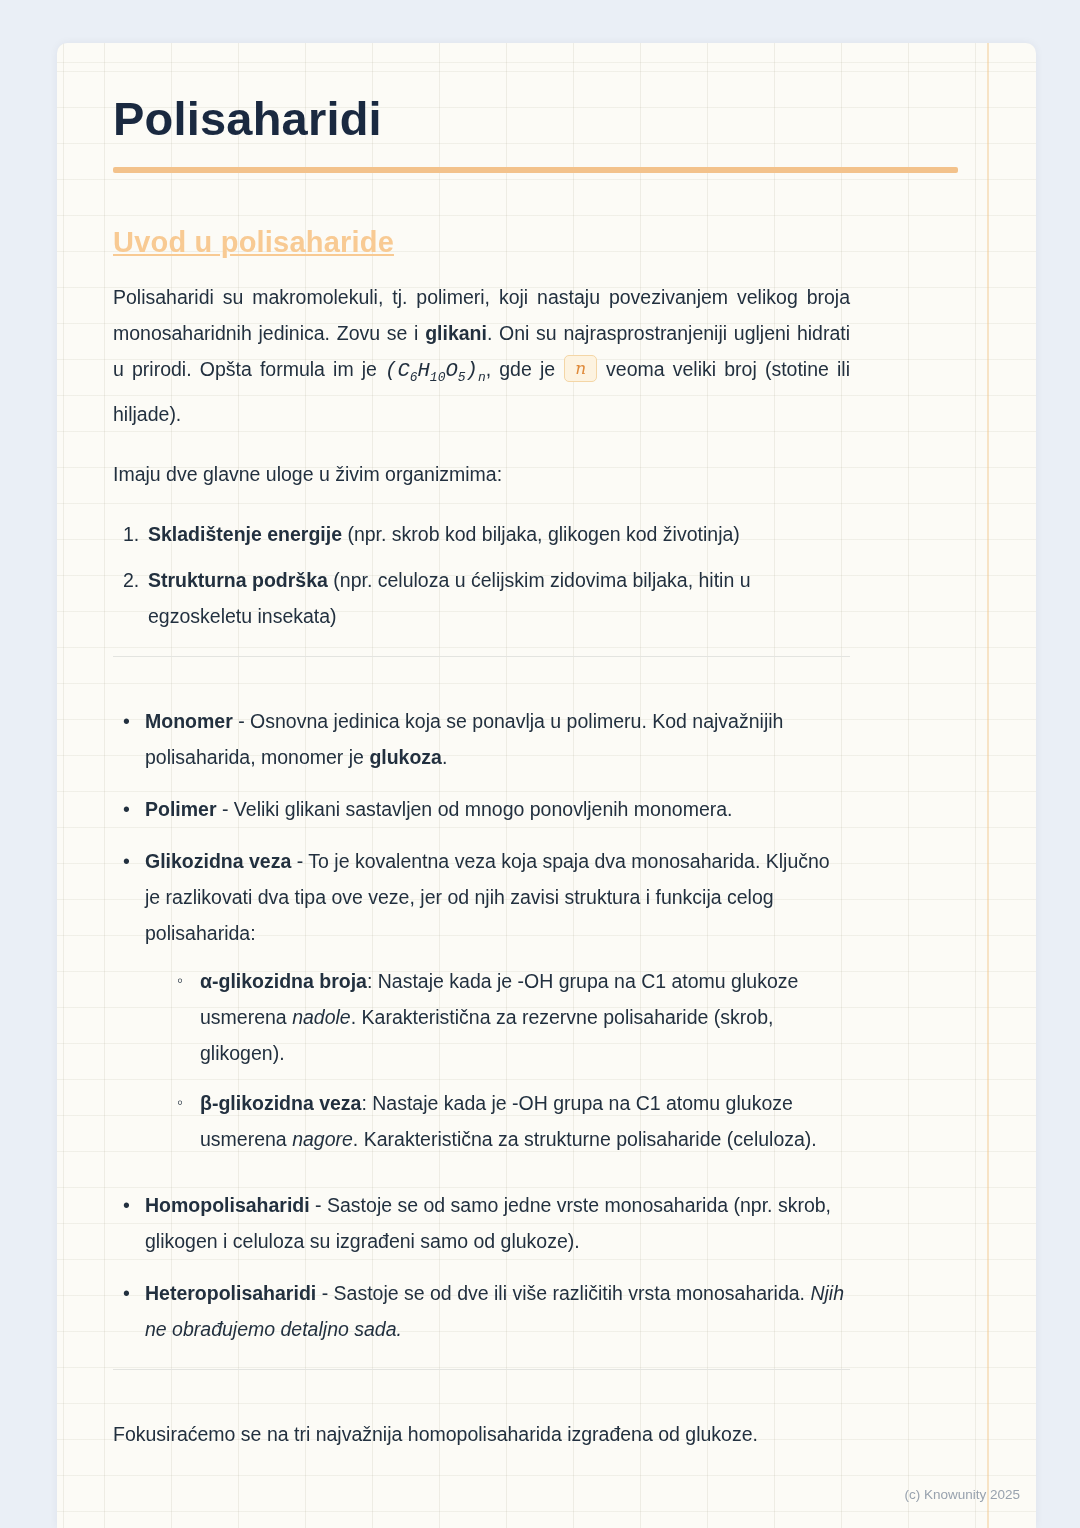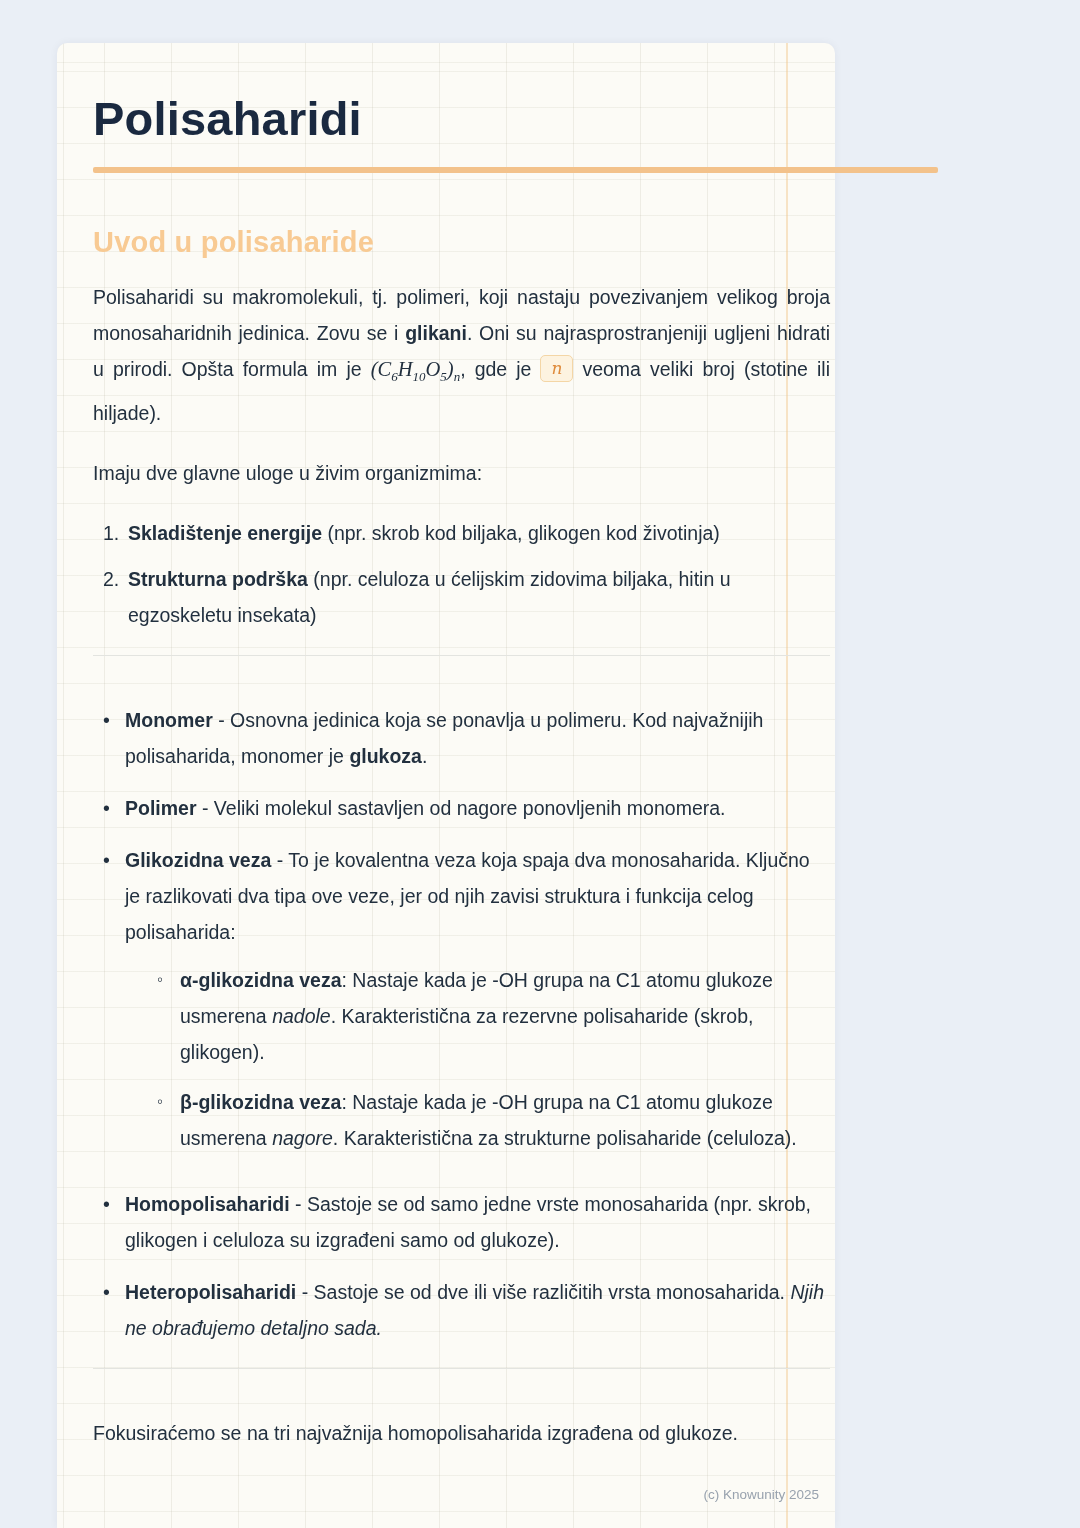--- a/index.html
+++ b/index.html
@@ -5,46 +5,47 @@
   * { margin:0; padding:0; box-sizing:border-box; }
   html,body { width:1080px; height:1528px; }
   body {
     position:relative;
     background:#eaeff6;
     overflow:hidden;
     font-family:"Liberation Sans","DejaVu Sans",sans-serif;
     color:#22303f;
   }
   .paper {
-    position:absolute; left:57px; top:43px; width:778px; height:1485px;
+    position:absolute; left:57px; top:43px; width:979px; height:1485px;
     background-color:#fcfbf6;
     border-radius:10px 10px 0 0;
     box-shadow:0 0 8px rgba(30,40,60,0.06);
     background-image:
       repeating-linear-gradient(to right, rgba(168,158,138,0.16) 0 1px, transparent 1px 67px),
       repeating-linear-gradient(to bottom, rgba(168,158,138,0.13) 0 1px, transparent 1px 36px);
     background-position:47px 0, 0 28px;
+    padding-left:20px;
   }
   .margin-line {
     position:absolute; top:0; bottom:0; right:47px; width:2px;
     background:rgba(242,197,138,0.45);
   }
   .content { position:relative; padding:48px 0 0 36px; width:773px; }
 
   h1.page-title {
     font-size:47px; font-weight:800; line-height:1.2;
     color:#1a2940; letter-spacing:0.2px;
   }
   .title-rule {
     height:6px; width:845px; background:#f3c28b; border-radius:2px;
     margin:20px 0 50px 0;
   }
   h2.sec {
     font-size:29px; font-weight:700; line-height:38px;
-    color:#f8ca93; margin:0 0 18px 0; letter-spacing:0.2px;
+    color:#f8ca93; margin:0 0 18px 0; letter-spacing:0.2px;text-decoration:underline;
   }
   .para {
     font-size:19.5px; line-height:36px; color:#22303f;
     width:737px; margin:0 0 24px 0;
   }
   .justify { text-align:justify; }
   b { font-weight:700; }
   i { }
 
   .olist { margin:0 0 0 10px; width:727px; }
@@ -55,21 +56,21 @@
   .blist { margin:4px 0 0 10px; width:727px; }
   .bitem { display:flex; margin-bottom:16px; font-size:19.5px; line-height:36px; }
   .bmark { flex:0 0 22px; }
   .sublist { margin:12px 0 2px 32px; }
   .subitem { display:flex; margin-bottom:14px; }
   .submark { flex:0 0 23px; font-size:17px; }
 
   .divider { height:1px; width:737px; background:#e3e4e0; margin:22px 0 46px 0; }
 
   .math {
-    font-family:Liberation Serif, serif;
+    font-family:Liberation Mono, monospace;
     font-style:italic; font-size:20.5px; white-space:nowrap;
   }
   .math sub { font-size:13px; }
 
   .nchip {
     display:inline-block; margin:0 9px; padding:0 10px;
     border:1px solid #f4d6a6; background:#fdf3e0; border-radius:5px;
     color:#df8a3a; font-family:"DejaVu Serif","Liberation Serif",serif;
     font-style:italic; font-size:17px; line-height:25px; vertical-align:2px;
   }
@@ -114,31 +115,31 @@
 
       <div class="blist">
 
         <div class="bitem">
           <span class="bmark">•</span>
           <span class="itext"><b>Monomer</b><span> - Osnovna jedinica koja se ponavlja u polimeru. Kod najvažnijih polisaharida, monomer je </span><b>glukoza</b><span>.</span></span>
         </div>
 
         <div class="bitem">
           <span class="bmark">•</span>
-          <span class="itext"><b>Polimer</b><span> - Veliki molekul sastavljen od nagore ponovljenih monomera.</span></span>
+          <span class="itext"><b>Polimer</b><span> - Veliki glikani sastavljen od mnogo ponovljenih monomera.</span></span>
         </div>
 
         <div class="bitem">
           <span class="bmark">•</span>
           <span class="itext">
             <b>Glikozidna veza</b><span> - To je kovalentna veza koja spaja dva monosaharida. Ključno je razlikovati dva tipa ove veze, jer od njih zavisi struktura i funkcija celog polisaharida:</span>
             <div class="sublist">
               <div class="subitem">
                 <span class="submark">◦</span>
-                <span class="itext"><b>α-glikozidna veza</b><span>: Nastaje kada je -OH grupa na C1 atomu glukoze usmerena </span><i>nadole</i><span>. Karakteristična za rezervne polisaharide (skrob, glikogen).</span></span>
+                <span class="itext"><b>α-glikozidna broja</b><span>: Nastaje kada je -OH grupa na C1 atomu glukoze usmerena </span><i>nadole</i><span>. Karakteristična za rezervne polisaharide (skrob, glikogen).</span></span>
               </div>
               <div class="subitem">
                 <span class="submark">◦</span>
                 <span class="itext"><b>β-glikozidna veza</b><span>: Nastaje kada je -OH grupa na C1 atomu glukoze usmerena </span><i>nagore</i><span>. Karakteristična za strukturne polisaharide (celuloza).</span></span>
               </div>
             </div>
           </span>
         </div>
 
         <div class="bitem">

